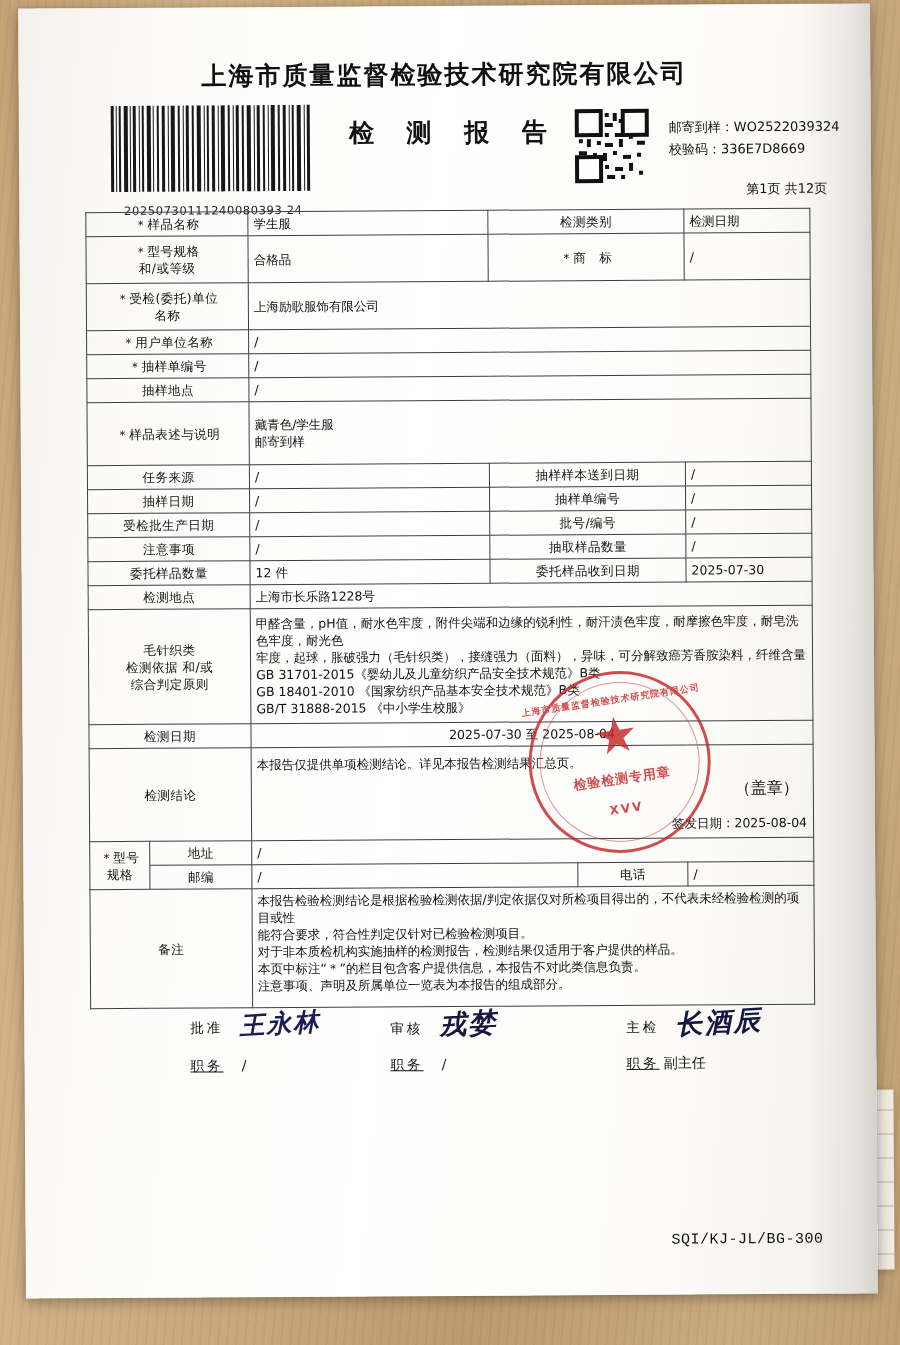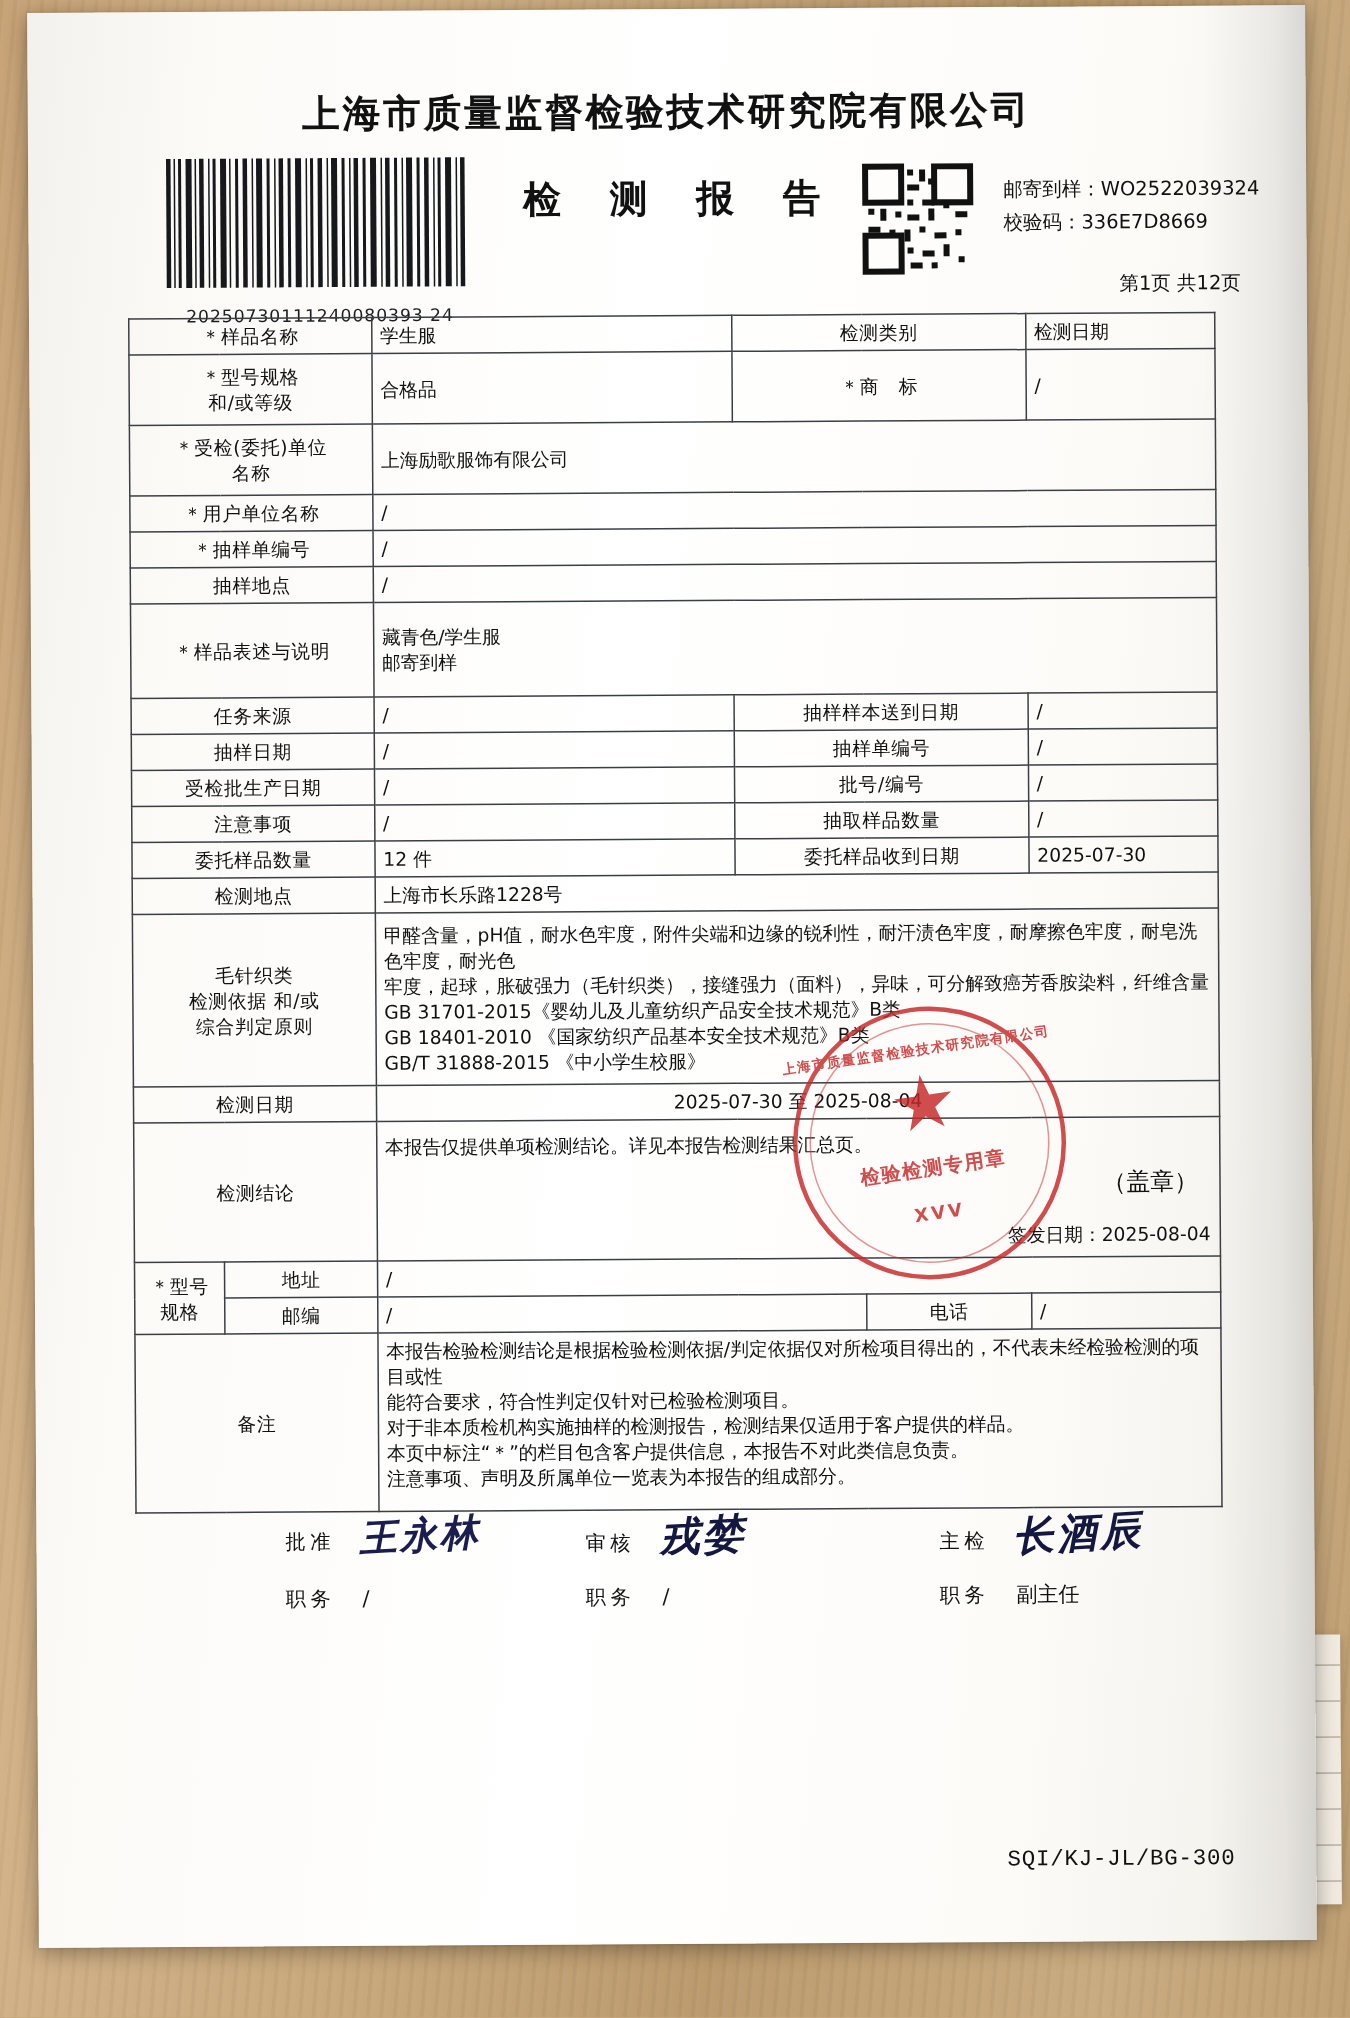--- a/index.html
+++ b/index.html
@@ -127,21 +127,21 @@
   .sigrow{position:absolute;left:66px;top:992px;width:724px;height:90px;}
   .sigcell{position:absolute;font-size:13px;color:#111;}
   .sig-label{font-size:13.5px;letter-spacing:3px;}
   .handwrite{
     font-family:"DejaVu Serif","Liberation Serif",serif;
     font-style:italic;font-weight:700;color:#1a1d4d;
     font-size:25px;letter-spacing:2px;
     transform:rotate(-3deg);display:inline-block;
   }
   .hw2{color:#14173f;font-size:27px;}
-  .job{font-size:13.5px;letter-spacing:3px;}
+  .job{font-size:13.5px;letter-spacing:3px;text-decoration:underline;}
   .jobval{font-family:"DejaVu Serif","Liberation Serif",serif;font-size:14px;}
 
   .formno{
     position:absolute;right:54px;bottom:46px;
     font-family:Liberation Mono, monospace;
     font-size:15px;color:#111;letter-spacing:.5px;
   }
   
   .sheet2{
     position:absolute;right:6px;top:1090px;width:120px;height:180px;
@@ -410,20 +410,20 @@
     <div class="sigcell" style="left:100px;top:58px">
       <span class="job">职务</span>
       <span class="jobval" style="margin-left:14px">/</span>
     </div>
     <div class="sigcell" style="left:300px;top:58px">
       <span class="job">职务</span>
       <span class="jobval" style="margin-left:14px">/</span>
     </div>
     <div class="sigcell" style="left:536px;top:58px">
       <span class="job">职务</span>
-      <span class="jobval" style="margin-left:14px">副主任</span>
+      <span class="jobval" style="">副主任</span>
     </div>
   </div>
 
   <div class="formno">SQI/KJ-JL/BG-300</div>
 
 </div>
 </div>
 
 </body></html>

